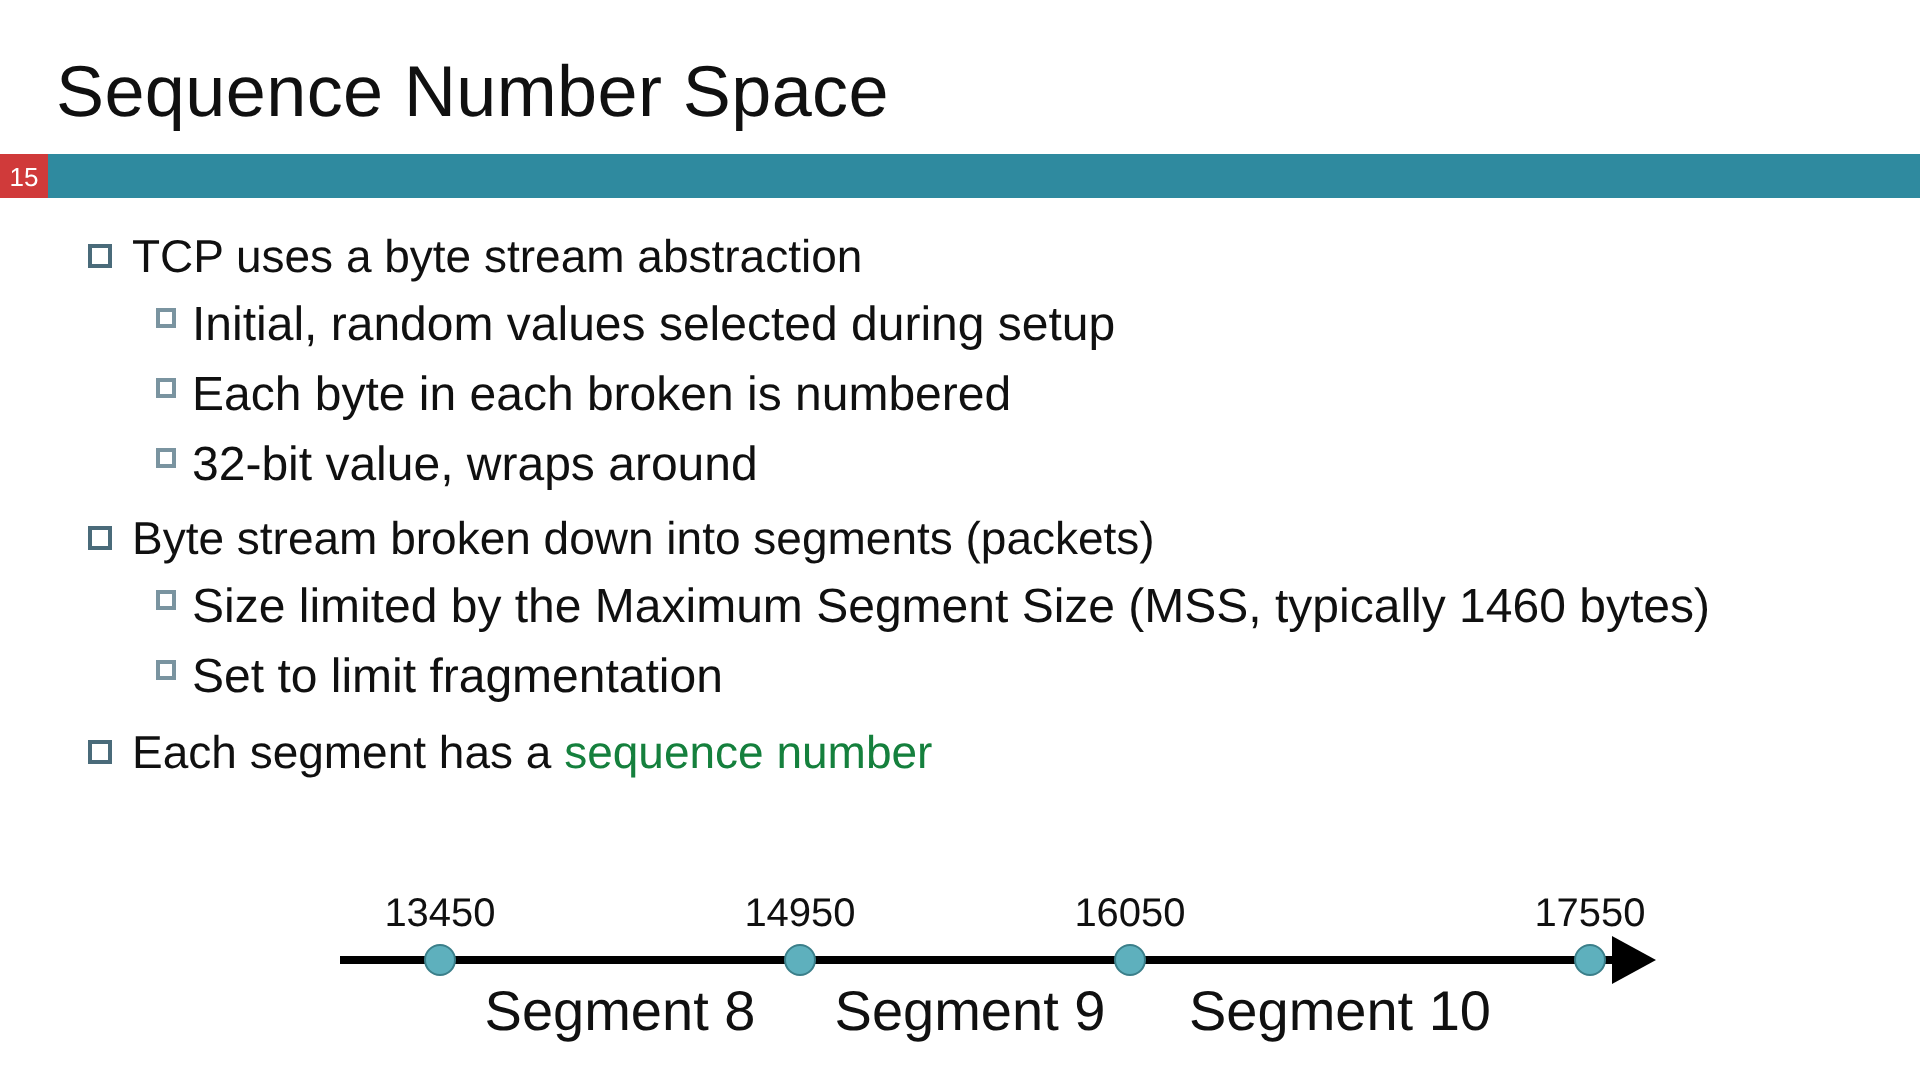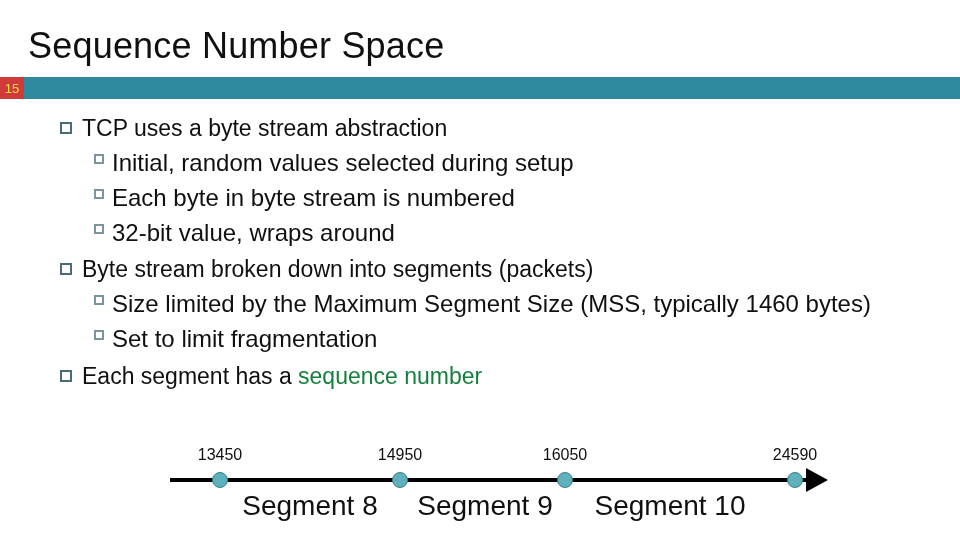--- a/index.html
+++ b/index.html
@@ -1,32 +1,32 @@
 <!DOCTYPE html>
 <html><head>
 <meta charset="utf-8">
 <style>
   * { box-sizing: border-box; margin: 0; padding: 0; }
   html, body { width: 960px; height: 540px; background: #fff; font-family: Arial, Helvetica, sans-serif; color: #101010; overflow: hidden; }
   .slide { width: 960px; height: 540px; position: relative; }
   .title { font-size: 36px; font-weight: 400; padding: 25px 0 10px 28px; letter-spacing: 0.2px; }
   .bar { height: 22px; background: #2f8a9f; position: relative; }
-  .bar-badge { position: absolute; left: 0; top: 0; height: 22px; width: 24px; background: #d03a3a; color: #fde047; font-size: 13px; display: flex; align-items: center; justify-content: center; }
-  .content { padding: 10px 28px 0 60px; }
+  .bar-badge { position: absolute; left: 0; top: 0; height: 22px; width: 24px; background: #d03a3a; color: #ffffff; font-size: 13px; display: flex; align-items: center; justify-content: center; }
+  .content { padding: 10px 28px 0 44px; }
   .lvl1 { display: flex; align-items: flex-start; gap: 10px; font-size: 23px; margin-top: 6px; }
   .lvl1 .marker { width: 12px; height: 12px; border: 2px solid #4a6b7a; margin-top: 7px; flex: 0 0 auto; }
   .subs { margin-left: 34px; margin-top: 4px; margin-bottom: 4px; }
   .lvl2 { display: flex; align-items: flex-start; gap: 8px; font-size: 24px; line-height: 1.45; }
   .lvl2 .marker2 { width: 10px; height: 10px; border: 2px solid #7a94a0; margin-top: 8px; flex: 0 0 auto; }
   .emph { color: #15803d; }
   .diagram { position: absolute; left: 170px; top: 430px; width: 700px; height: 100px; }
   .arrow-line { position: absolute; top: 48px; left: 0; width: 640px; height: 4px; background: #000; }
   .arrow-head { position: absolute; top: 38px; left: 636px; width: 0; height: 0; border-left: 22px solid #000; border-top: 12px solid transparent; border-bottom: 12px solid transparent; }
   .dot { position: absolute; top: 42px; width: 16px; height: 16px; border-radius: 50%; background: #5eb0bd; border: 1px solid #3b7f8a; }
-  .seqnum { position: absolute; top: 16px; font-size: 16px; text-align: center; transform: translateX(-50%); }
+  .seqnum { position: absolute; top: 16px; font-size: 20px; text-align: center; transform: translateX(-50%); }
   .seglabel { position: absolute; top: 60px; font-size: 28px; text-align: center; transform: translateX(-50%); white-space: nowrap; }
 </style>
 </head>
 <body>
 
 <div class="slide">
   <div class="title">Sequence Number Space</div>
   <div class="bar">
     <div class="bar-badge">15</div>
   </div>
@@ -37,21 +37,21 @@
       <div class="marker"></div>
       <div>TCP uses a byte stream abstraction</div>
     </div>
     <div class="subs">
       <div class="lvl2">
         <div class="marker2"></div>
         <div>Initial, random values selected during setup</div>
       </div>
       <div class="lvl2">
         <div class="marker2"></div>
-        <div>Each byte in byte stream is numbered</div>
+        <div>Each byte in each broken is numbered</div>
       </div>
       <div class="lvl2">
         <div class="marker2"></div>
         <div>32-bit value, wraps around</div>
       </div>
     </div>
 
     <div class="lvl1">
       <div class="marker"></div>
       <div>Byte stream broken down into segments (packets)</div>
@@ -76,21 +76,21 @@
 
   </div>
 
   <div class="diagram">
     <div class="arrow-line"></div>
     <div class="arrow-head"></div>
 
     <div class="seqnum" style="left:50px">13450</div>
     <div class="seqnum" style="left:230px">14950</div>
     <div class="seqnum" style="left:395px">16050</div>
-    <div class="seqnum" style="left:625px">24590</div>
+    <div class="seqnum" style="left:625px">17550</div>
 
     <div class="dot" style="left:42px"></div>
     <div class="dot" style="left:222px"></div>
     <div class="dot" style="left:387px"></div>
     <div class="dot" style="left:617px"></div>
 
     <div class="seglabel" style="left:140px">Segment 8</div>
     <div class="seglabel" style="left:315px">Segment 9</div>
     <div class="seglabel" style="left:500px">Segment 10</div>
   </div>

